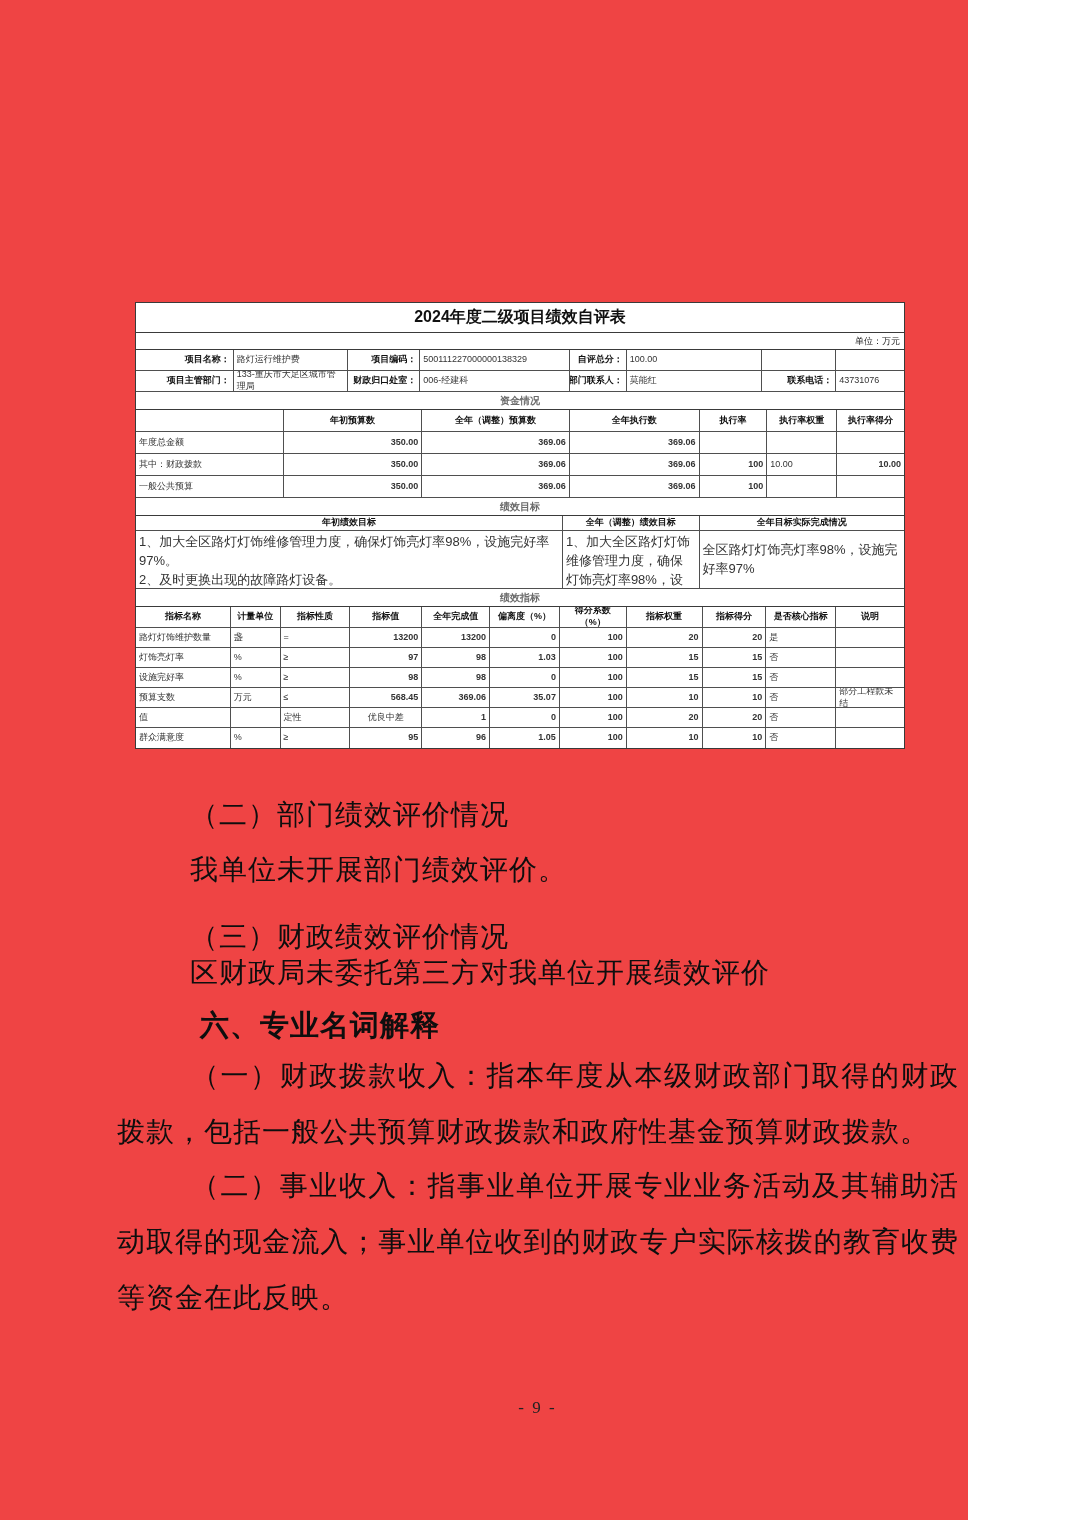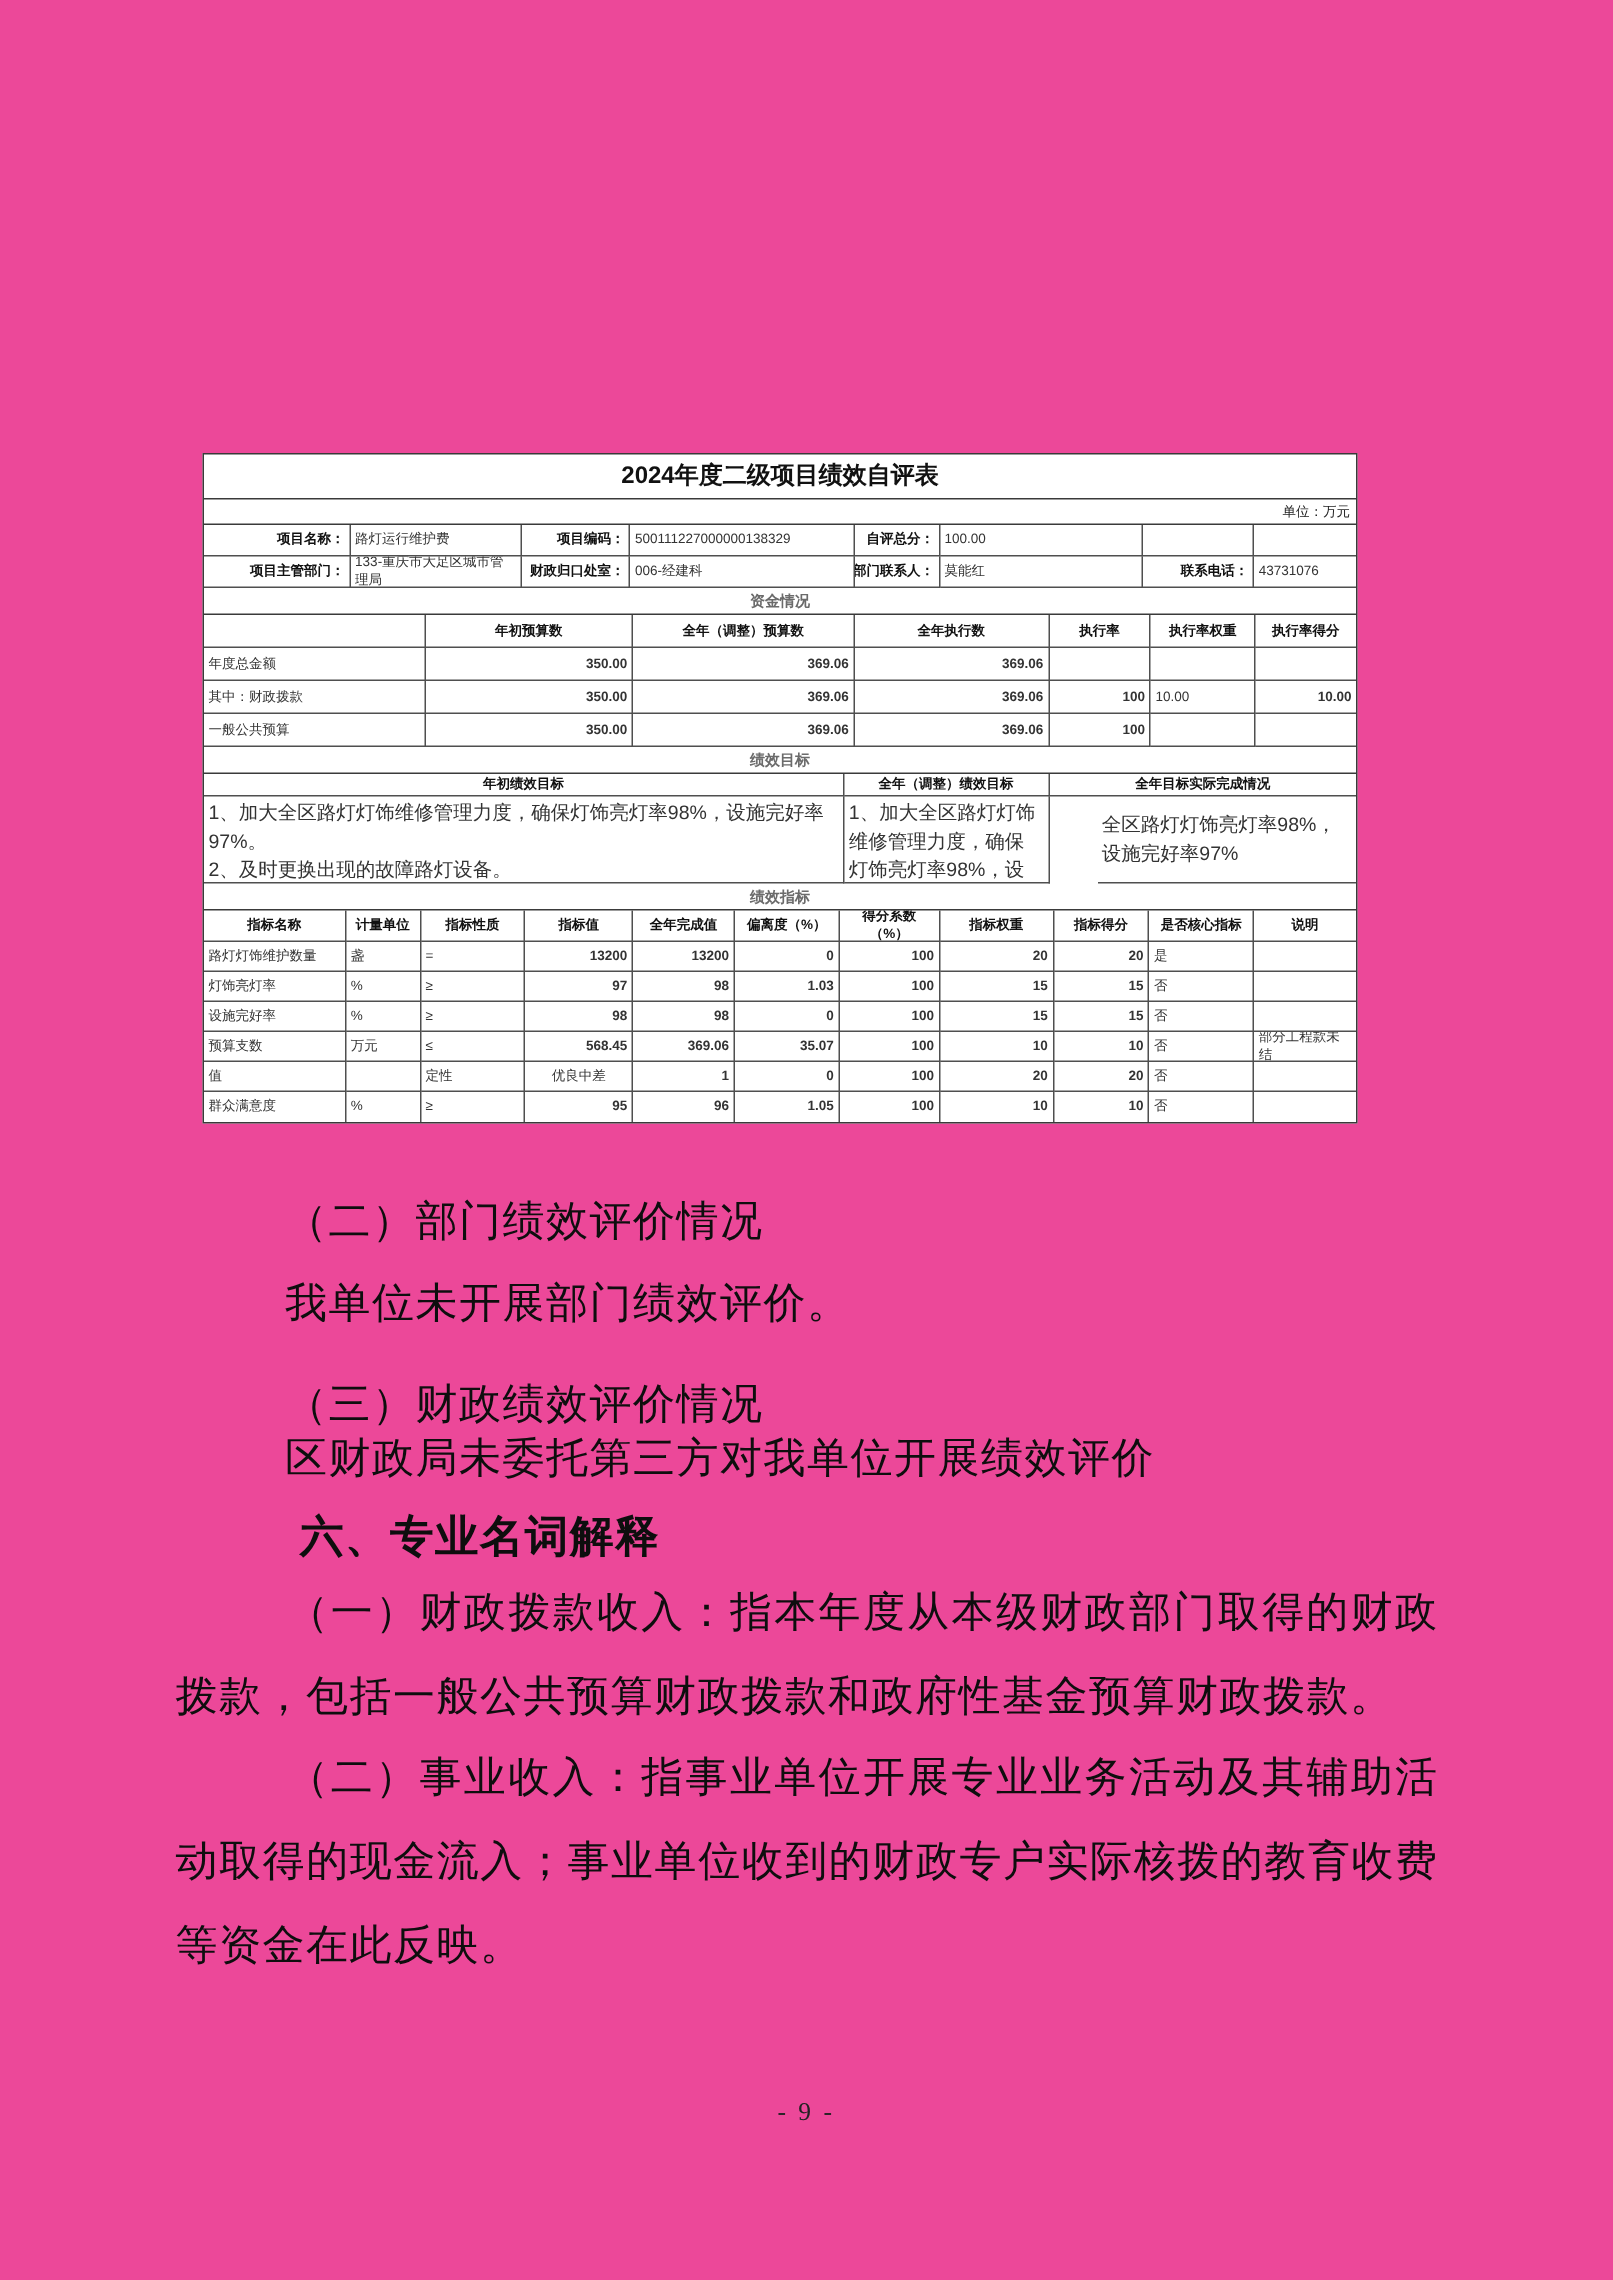--- a/index.html
+++ b/index.html
@@ -1,18 +1,18 @@
 <!DOCTYPE html>
 <html><head>
 <meta charset="utf-8">
 <style>
   * { margin:0; padding:0; box-sizing:border-box; }
   html,body { background:#ffffff; }
   .page {
-    position:relative; width:1075px; height:1520px; background:#ec4899;
+    position:relative; width:968px; height:1520px; background:#ef4444;
     font-family:"Liberation Sans", sans-serif; overflow:hidden;padding-left:20px;
   }
   
   .sheet {
     position:absolute; left:135px; top:302px; width:770px;
     border:1px solid #3a3a3a; color:#2f2f2f; background:#fff;
   }
   .title-row {
     height:30px; display:flex; align-items:center; justify-content:center;
     font-size:16px; font-weight:bold; color:#111;
@@ -144,21 +144,21 @@
       <div class="cell h15 hcell">全年（调整）绩效目标</div>
       <div class="cell h15 hcell">全年目标实际完成情况</div>
     </div>
     <div class="grid g-goals">
       <div class="cell goal-cell">1、加大全区路灯灯饰维修管理力度，确保灯饰亮灯率98%，设施完好率97%。
 2、及时更换出现的故障路灯设备。
 确保城区路灯及主次干道的设施完好率。</div>
       <div class="cell goal-cell">1、加大全区路灯灯饰维修管理力度，确保灯饰亮灯率98%，设施完好率97%。
 2、及时更换出现的故障路灯设备。
 确保城区路灯及主次干道的设施完好率。</div>
-      <div class="cell goal-cell" style="align-items:center;margin-left:32px;">全区路灯灯饰亮灯率98%，设施完好率97%</div>
+      <div class="cell goal-cell" style="align-items:center;">全区路灯灯饰亮灯率98%，设施完好率97%</div>
     </div>
 
     <div class="section-bar">绩效指标</div>
     <div class="grid g-ind">
       <div class="cell h21 hcell">指标名称</div>
       <div class="cell h21 hcell">计量单位</div>
       <div class="cell h21 hcell">指标性质</div>
       <div class="cell h21 hcell">指标值</div>
       <div class="cell h21 hcell">全年完成值</div>
       <div class="cell h21 hcell">偏离度（%）</div>

